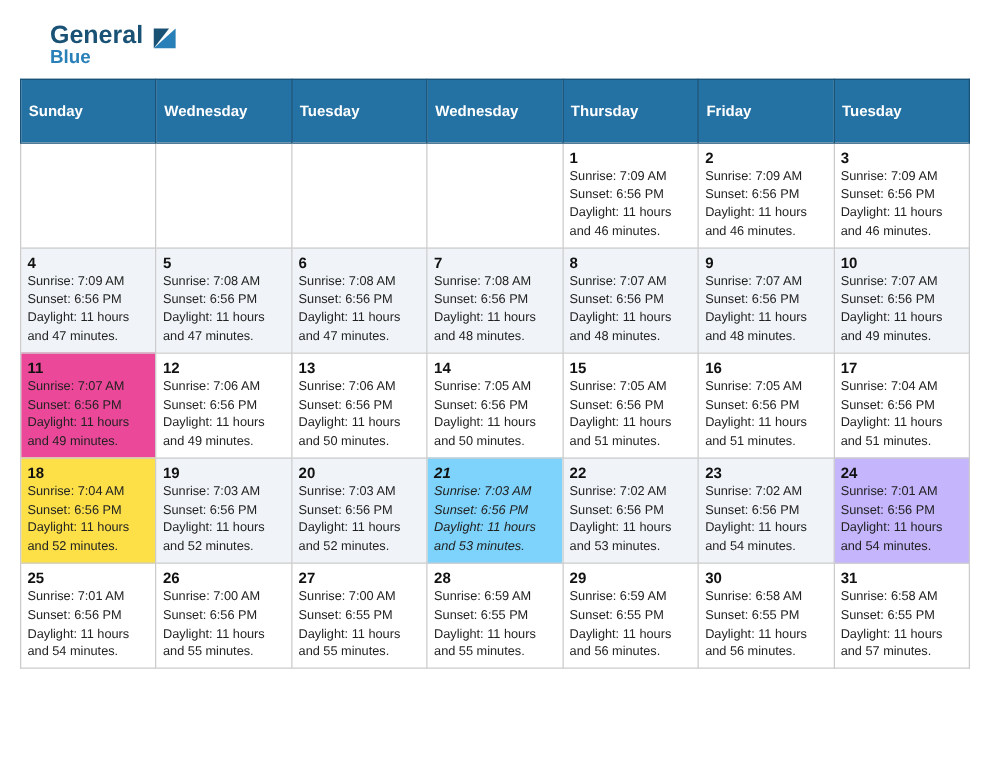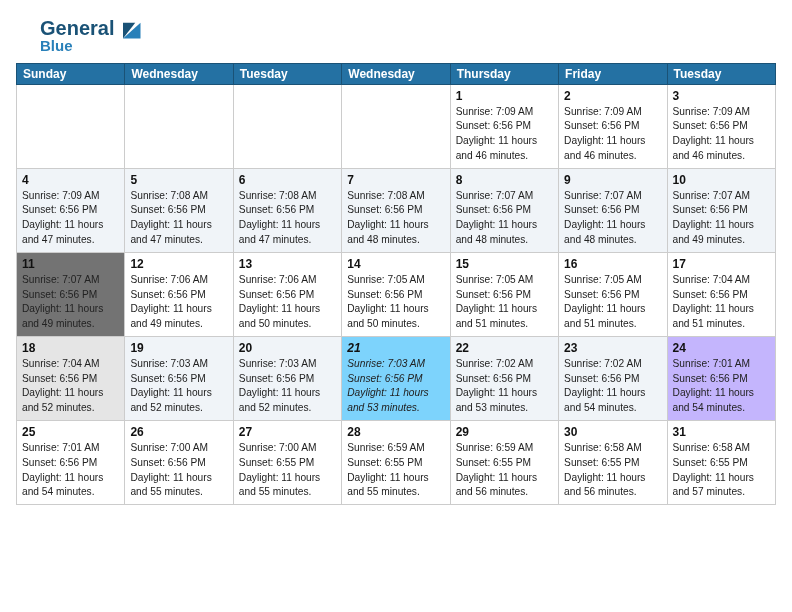--- a/index.html
+++ b/index.html
@@ -56,21 +56,21 @@
     }
     .calendar-table {
       width: 100%;
       border-collapse: collapse;
       font-size: 11px;
     }
     .calendar-table th {
       background: #2471a3;
       color: #fff;
       text-align: left;
-      padding: 3px 6px;
+      padding: 18px 6px;
       font-size: 12px;
       font-weight: bold;
       border: 1px solid #1a5276;
     }
     .calendar-table td {
       border: 1px solid #ccc;
       vertical-align: top;
       padding: 4px 5px;
       width: calc(100% / 7);
       min-height: 70px;
@@ -207,21 +207,21 @@
           </td>
           <td style="background: rgb(240, 244, 248);">
             <div class="day-num">10</div>
             <div class="day-info" style="white-space: pre-line;">Sunrise: 7:07 AM
 Sunset: 6:56 PM
 Daylight: 11 hours
 and 49 minutes.</div>
           </td>
         </tr>
         <tr>
-          <td style="background: #737373;">
+          <td style="background: #ec4899;">
             <div class="day-num">11</div>
             <div class="day-info" style="white-space: pre-line;">Sunrise: 7:07 AM
 Sunset: 6:56 PM
 Daylight: 11 hours
 and 49 minutes.</div>
           </td>
           <td style="background: rgb(255, 255, 255);">
             <div class="day-num">12</div>
             <div class="day-info" style="white-space: pre-line;">Sunrise: 7:06 AM
 Sunset: 6:56 PM
@@ -258,21 +258,21 @@
           </td>
           <td style="background: rgb(255, 255, 255);">
             <div class="day-num">17</div>
             <div class="day-info" style="white-space: pre-line;">Sunrise: 7:04 AM
 Sunset: 6:56 PM
 Daylight: 11 hours
 and 51 minutes.</div>
           </td>
         </tr>
         <tr>
-          <td style="background: #e5e5e5;">
+          <td style="background: #fde047;">
             <div class="day-num">18</div>
             <div class="day-info" style="white-space: pre-line;">Sunrise: 7:04 AM
 Sunset: 6:56 PM
 Daylight: 11 hours
 and 52 minutes.</div>
           </td>
           <td style="background: rgb(240, 244, 248);">
             <div class="day-num">19</div>
             <div class="day-info" style="white-space: pre-line;">Sunrise: 7:03 AM
 Sunset: 6:56 PM

